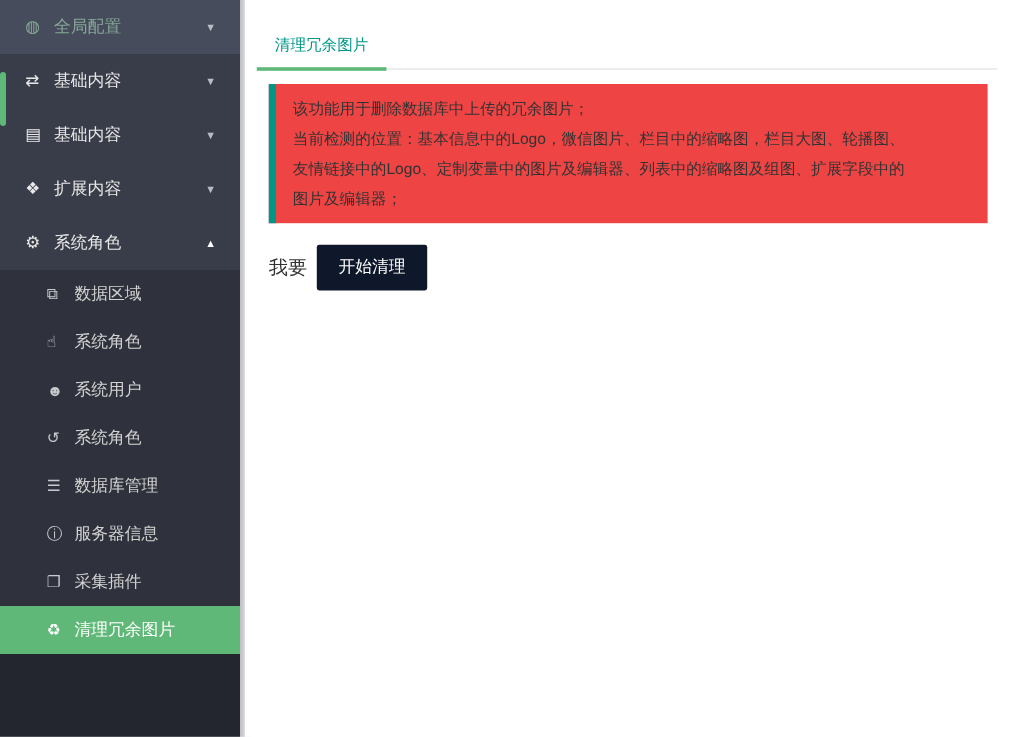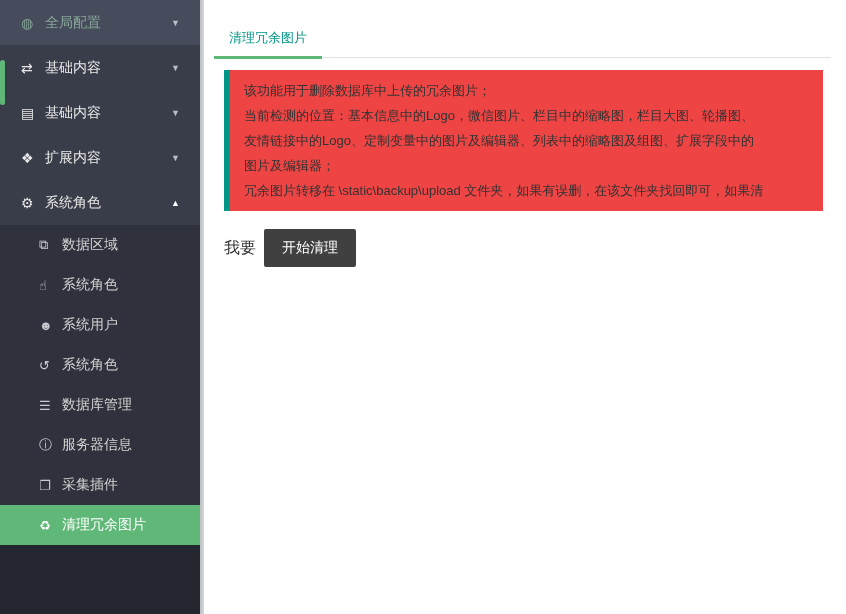--- a/index.html
+++ b/index.html
@@ -52,21 +52,21 @@
   .notice {
     margin:12px 0 0 10px; width:599px;
     background:#ef4444; border-left:6px solid #009688;
     padding:8px 14px; font-size:13px; line-height:25px; color:#333;
   }
   .notice .ln { white-space:nowrap; }
 
   .action-row { margin:18px 0 0 10px; display:flex; align-items:center; }
   .prefix { font-size:16px; color:#333; margin-right:8px; }
   .btn {
-    background:#404040; color:#fff; border:none; border-radius:2px;
+    background:#0f172a; color:#fff; border:none; border-radius:2px;
     height:38px; padding:0 18px; font-size:14px; cursor:pointer;
     font-family:Liberation Serif, serif;
   }
 </style>
 </head>
 <body>
 
 <div class="sidebar">
   <div class="nav-main" id="nav-main">
       <div class="nav-item header">
@@ -139,20 +139,19 @@
       <span>清理冗余图片</span>
       <div class="tab-underline"></div>
     </div>
   </div>
 
   <div class="notice" id="notice">
       <div class="ln">该功能用于删除数据库中上传的冗余图片；</div>
       <div class="ln">当前检测的位置：基本信息中的Logo，微信图片、栏目中的缩略图，栏目大图、轮播图、</div>
       <div class="ln">友情链接中的Logo、定制变量中的图片及编辑器、列表中的缩略图及组图、扩展字段中的</div>
       <div class="ln">图片及编辑器；</div>
-      <div class="ln">冗余图片转移在 \static\backup\upload 文件夹，如果有误删，在该文件夹找回即可，如果清</div>
     </div>
 
   <div class="action-row">
     <span class="prefix">我要</span>
     <button class="btn">开始清理</button>
   </div>
 </div>
 
 </body></html>

